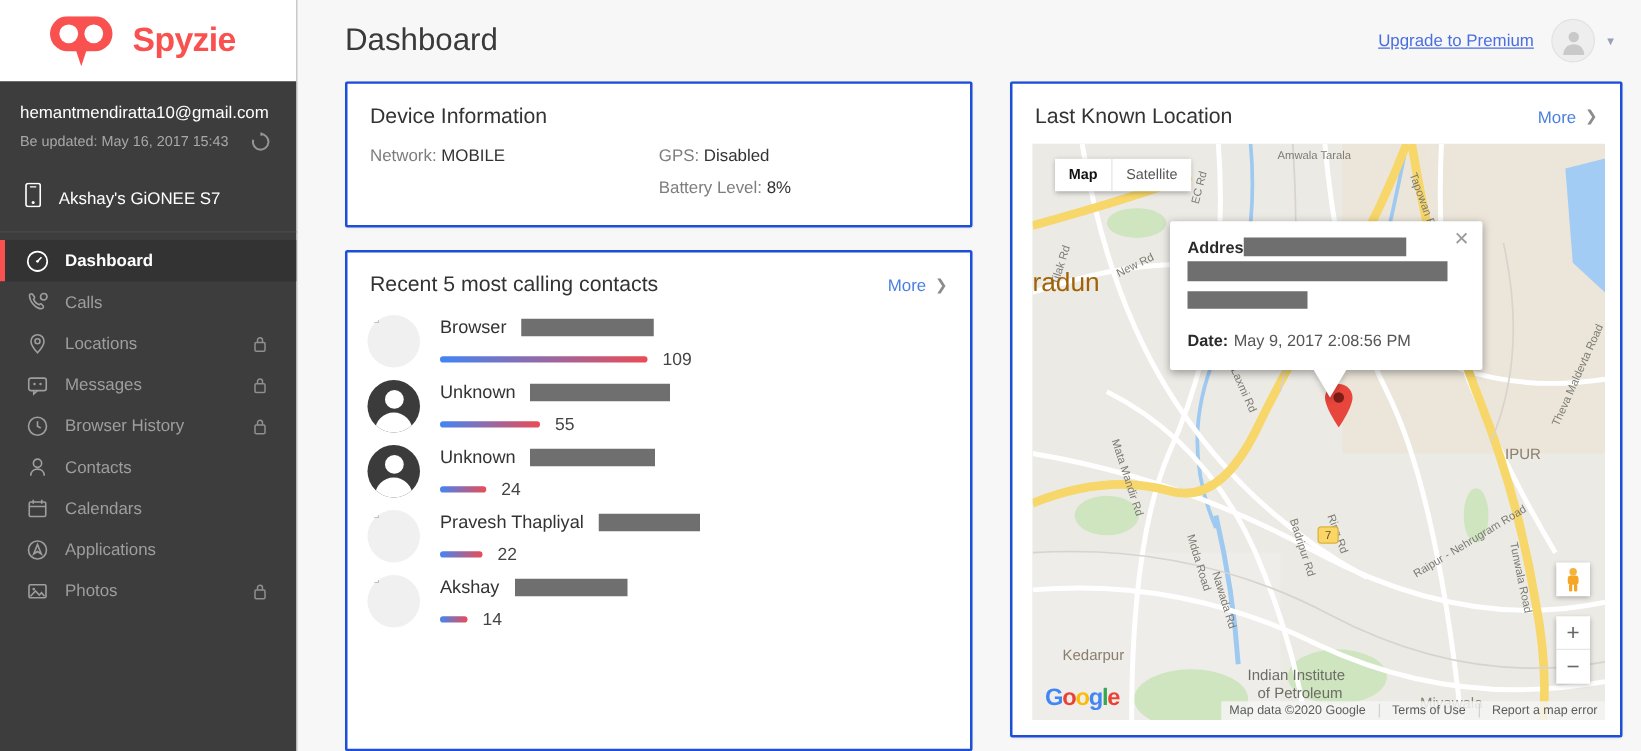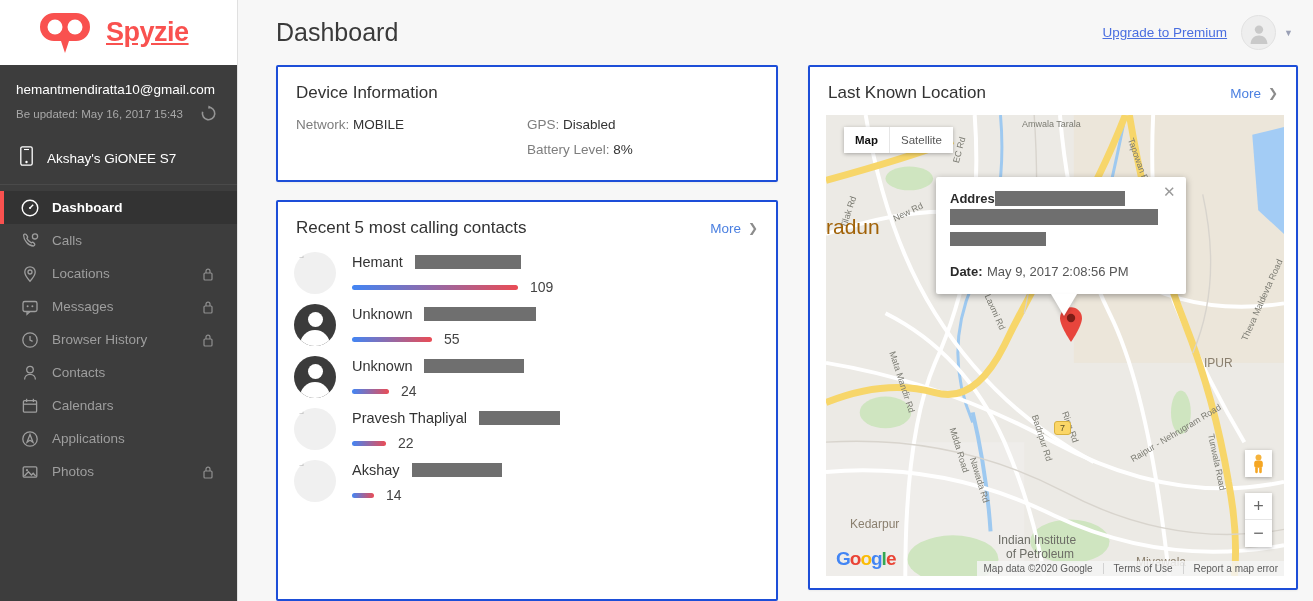--- a/index.html
+++ b/index.html
@@ -20,21 +20,20 @@
   }
   .logo-bar {
     height: 65px; background: #ffffff;
     display: flex; align-items: center; gap: 12px;
     padding-left: 36px;
   }
   .logo-mark { width: 58px; height: 40px; position: relative; }
   .logo-text {
     color: #f9514f; font-size: 27px; font-weight: bold;
     letter-spacing: -0.5px;
-    text-decoration: underline;
   }
   .account-block { padding: 16px 16px 12px 16px; }
   .account-email {
     color: #ffffff; font-size: 13.5px; line-height: 18px;
     white-space: nowrap;
   }
   .account-updated-row {
     display: flex; align-items: center; justify-content: space-between;
     margin-top: 6px; padding-right: 4px;
   }
@@ -455,21 +454,21 @@
             <div class="more-link">
               <span>More</span>
               <span class="more-chev">❯</span>
             </div>
           </div>
           <div class="contacts-list" id="contacts-list">
               <div class="contact-row">
                 <div class="c-avatar empty"></div>
                 <div class="c-info">
                   <div class="c-name-row">
-                    <span class="c-name">Hemant</span>
+                    <span class="c-name">Browser</span>
                     <span class="redact" style="width:106px"></span>
                   </div>
                   <div class="c-bar-row">
                     <span class="c-bar" style="width:166px"></span>
                     <span class="c-count">109</span>
                   </div>
                 </div>
               </div>
               <div class="contact-row">
                 <div class="c-avatar person">

